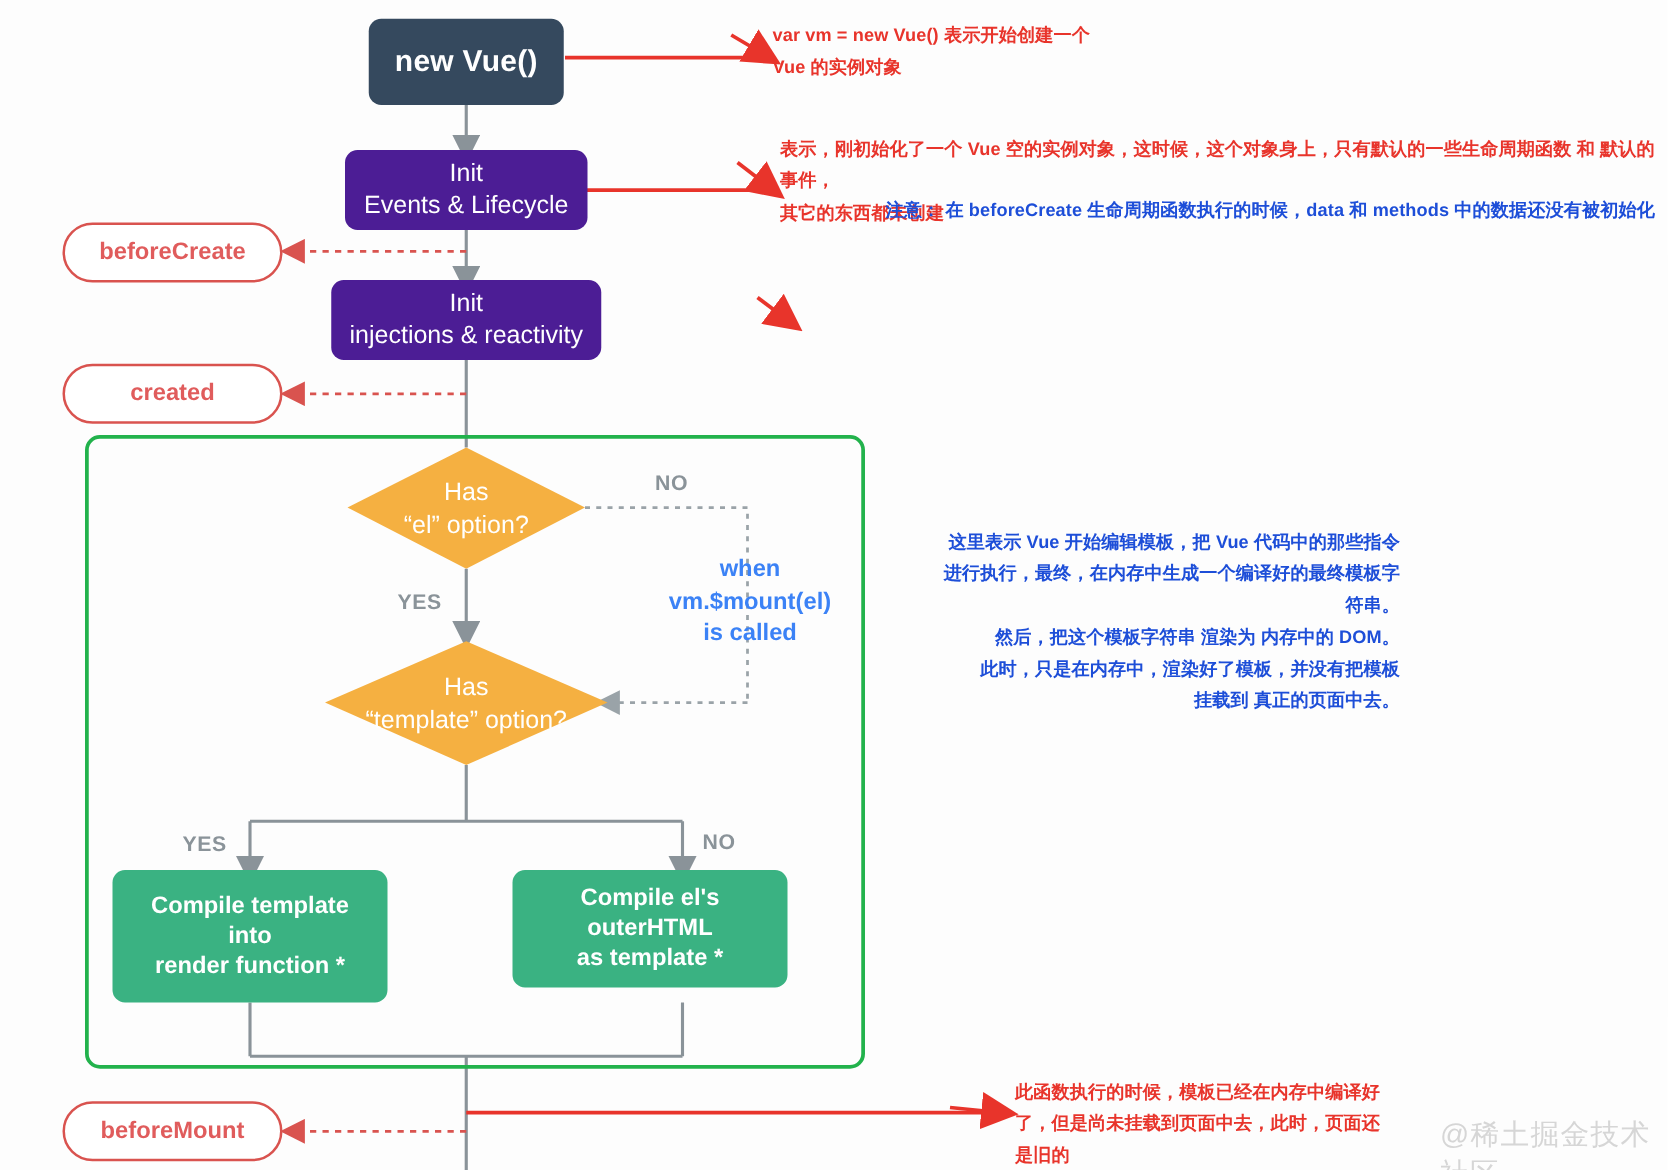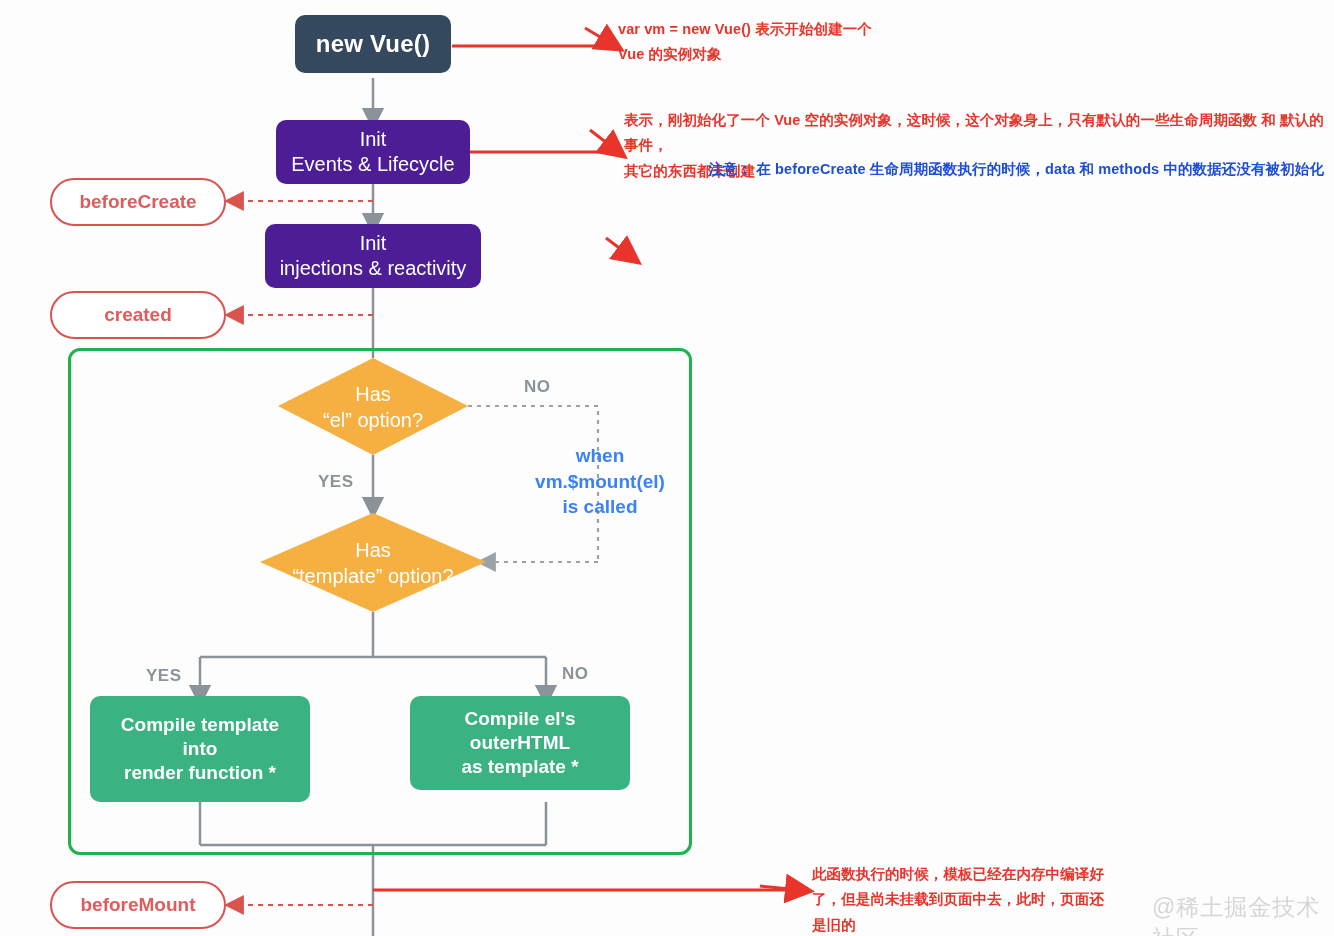--- a/index.html
+++ b/index.html
@@ -96,21 +96,21 @@
     <path d="M606,238 L630,256" stroke="#e8342b" stroke-width="3" fill="none" marker-end="url(#ar-red-solid)"></path>
     <line x1="373" y1="890" x2="800" y2="890" stroke="#e8342b" stroke-width="3"></line>
     <path d="M760,886 L800,890" stroke="#e8342b" stroke-width="3" fill="none" marker-end="url(#ar-red-solid)"></path>
 
     <polygon points="373,358 468,406 373,455 278,406" fill="#f5b041"></polygon>
     <polygon points="373,513 486,562 373,612 260,562" fill="#f5b041"></polygon>
   </svg>
 
   <div class="greenbox" style="left:68px;top:348px;width:624px;height:507px;"></div>
 
-  <div class="node node-dark" style="left:295px;top:15px;width:156px;height:58px;">new Vue()</div>
+  <div class="node node-dark" style="left:295px;top:15px;width:156px;height:69px;">new Vue()</div>
 
   <div class="node node-green" style="left:276px;top:120px;width:194px;height:64px;white-space:pre-line;">Init
 Events &amp; Lifecycle</div>
 
   <div class="node node-green" style="left:265px;top:224px;width:216px;height:64px;white-space:pre-line;">Init
 injections &amp; reactivity</div>
 
   <div class="node node-green-sm" style="left:90px;top:696px;width:220px;height:106px;white-space:pre-line;">Compile template
 into
 render function *</div>
@@ -141,20 +141,26 @@
 is called</div>
 
   <div class="ann ann-red" style="left:618px;top:17px;width:560px;">var vm = new Vue()  表示开始创建一个
 Vue 的实例对象</div>
 
   <div class="ann ann-red" style="left:624px;top:108px;width:700px;">表示，刚初始化了一个 Vue 空的实例对象，这时候，这个对象身上，只有默认的一些生命周期函数 和 默认的事件，
 其它的东西都未创建</div>
   <div class="ann ann-green" style="left:624px;top:157px;width:700px;">注意： 在 beforeCreate 生命周期函数执行的时候，data 和 methods 中的数据还没有被初始化</div>
 
 
+  <div class="ann ann-green" style="left:720px;top:422px;width:400px;">这里表示 Vue 开始编辑模板，把 Vue 代码中的那些指令
+进行执行，最终，在内存中生成一个编译好的最终模板字
+符串。
+然后，把这个模板字符串 渲染为 内存中的 DOM。
+此时，只是在内存中，渲染好了模板，并没有把模板
+挂载到 真正的页面中去。</div>
 
   <div class="ann ann-red" style="left:812px;top:862px;width:320px;">此函数执行的时候，模板已经在内存中编译好
 了，但是尚未挂载到页面中去，此时，页面还
 是旧的</div>
 
   <div class="watermark" style="left:1152px;top:892px;">@稀土掘金技术社区</div>
 
 </div>
 
 </body></html>

